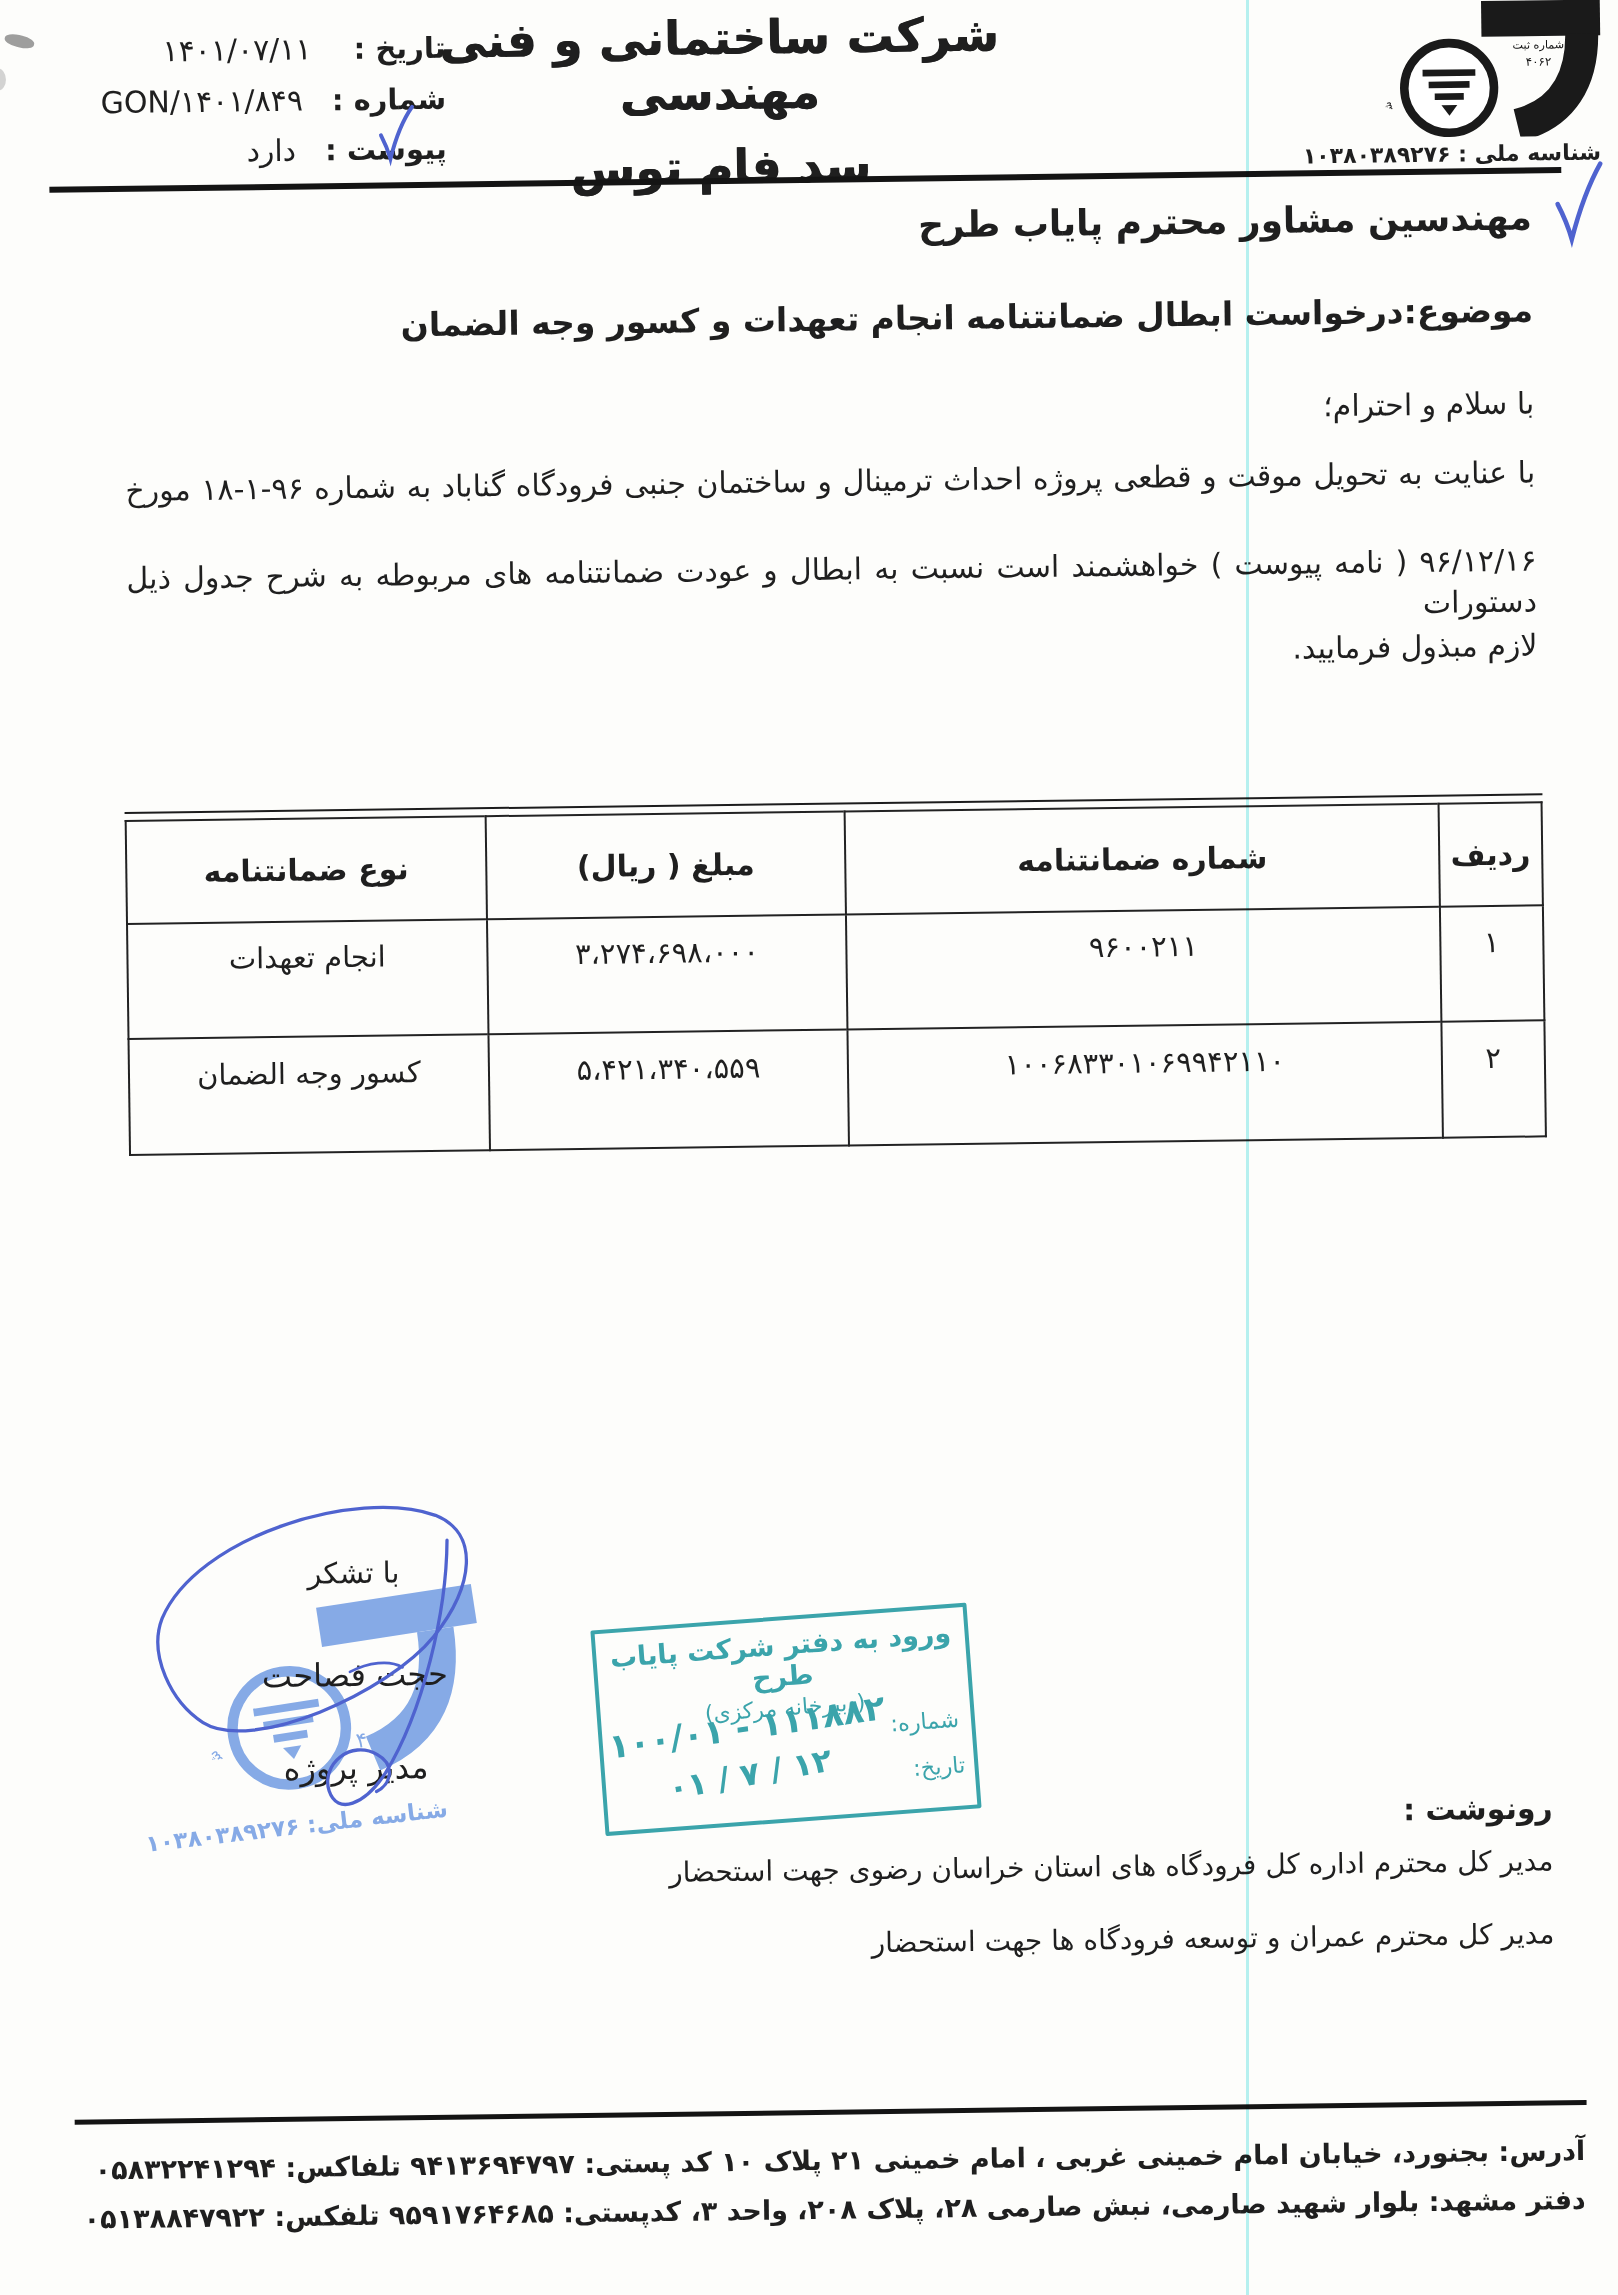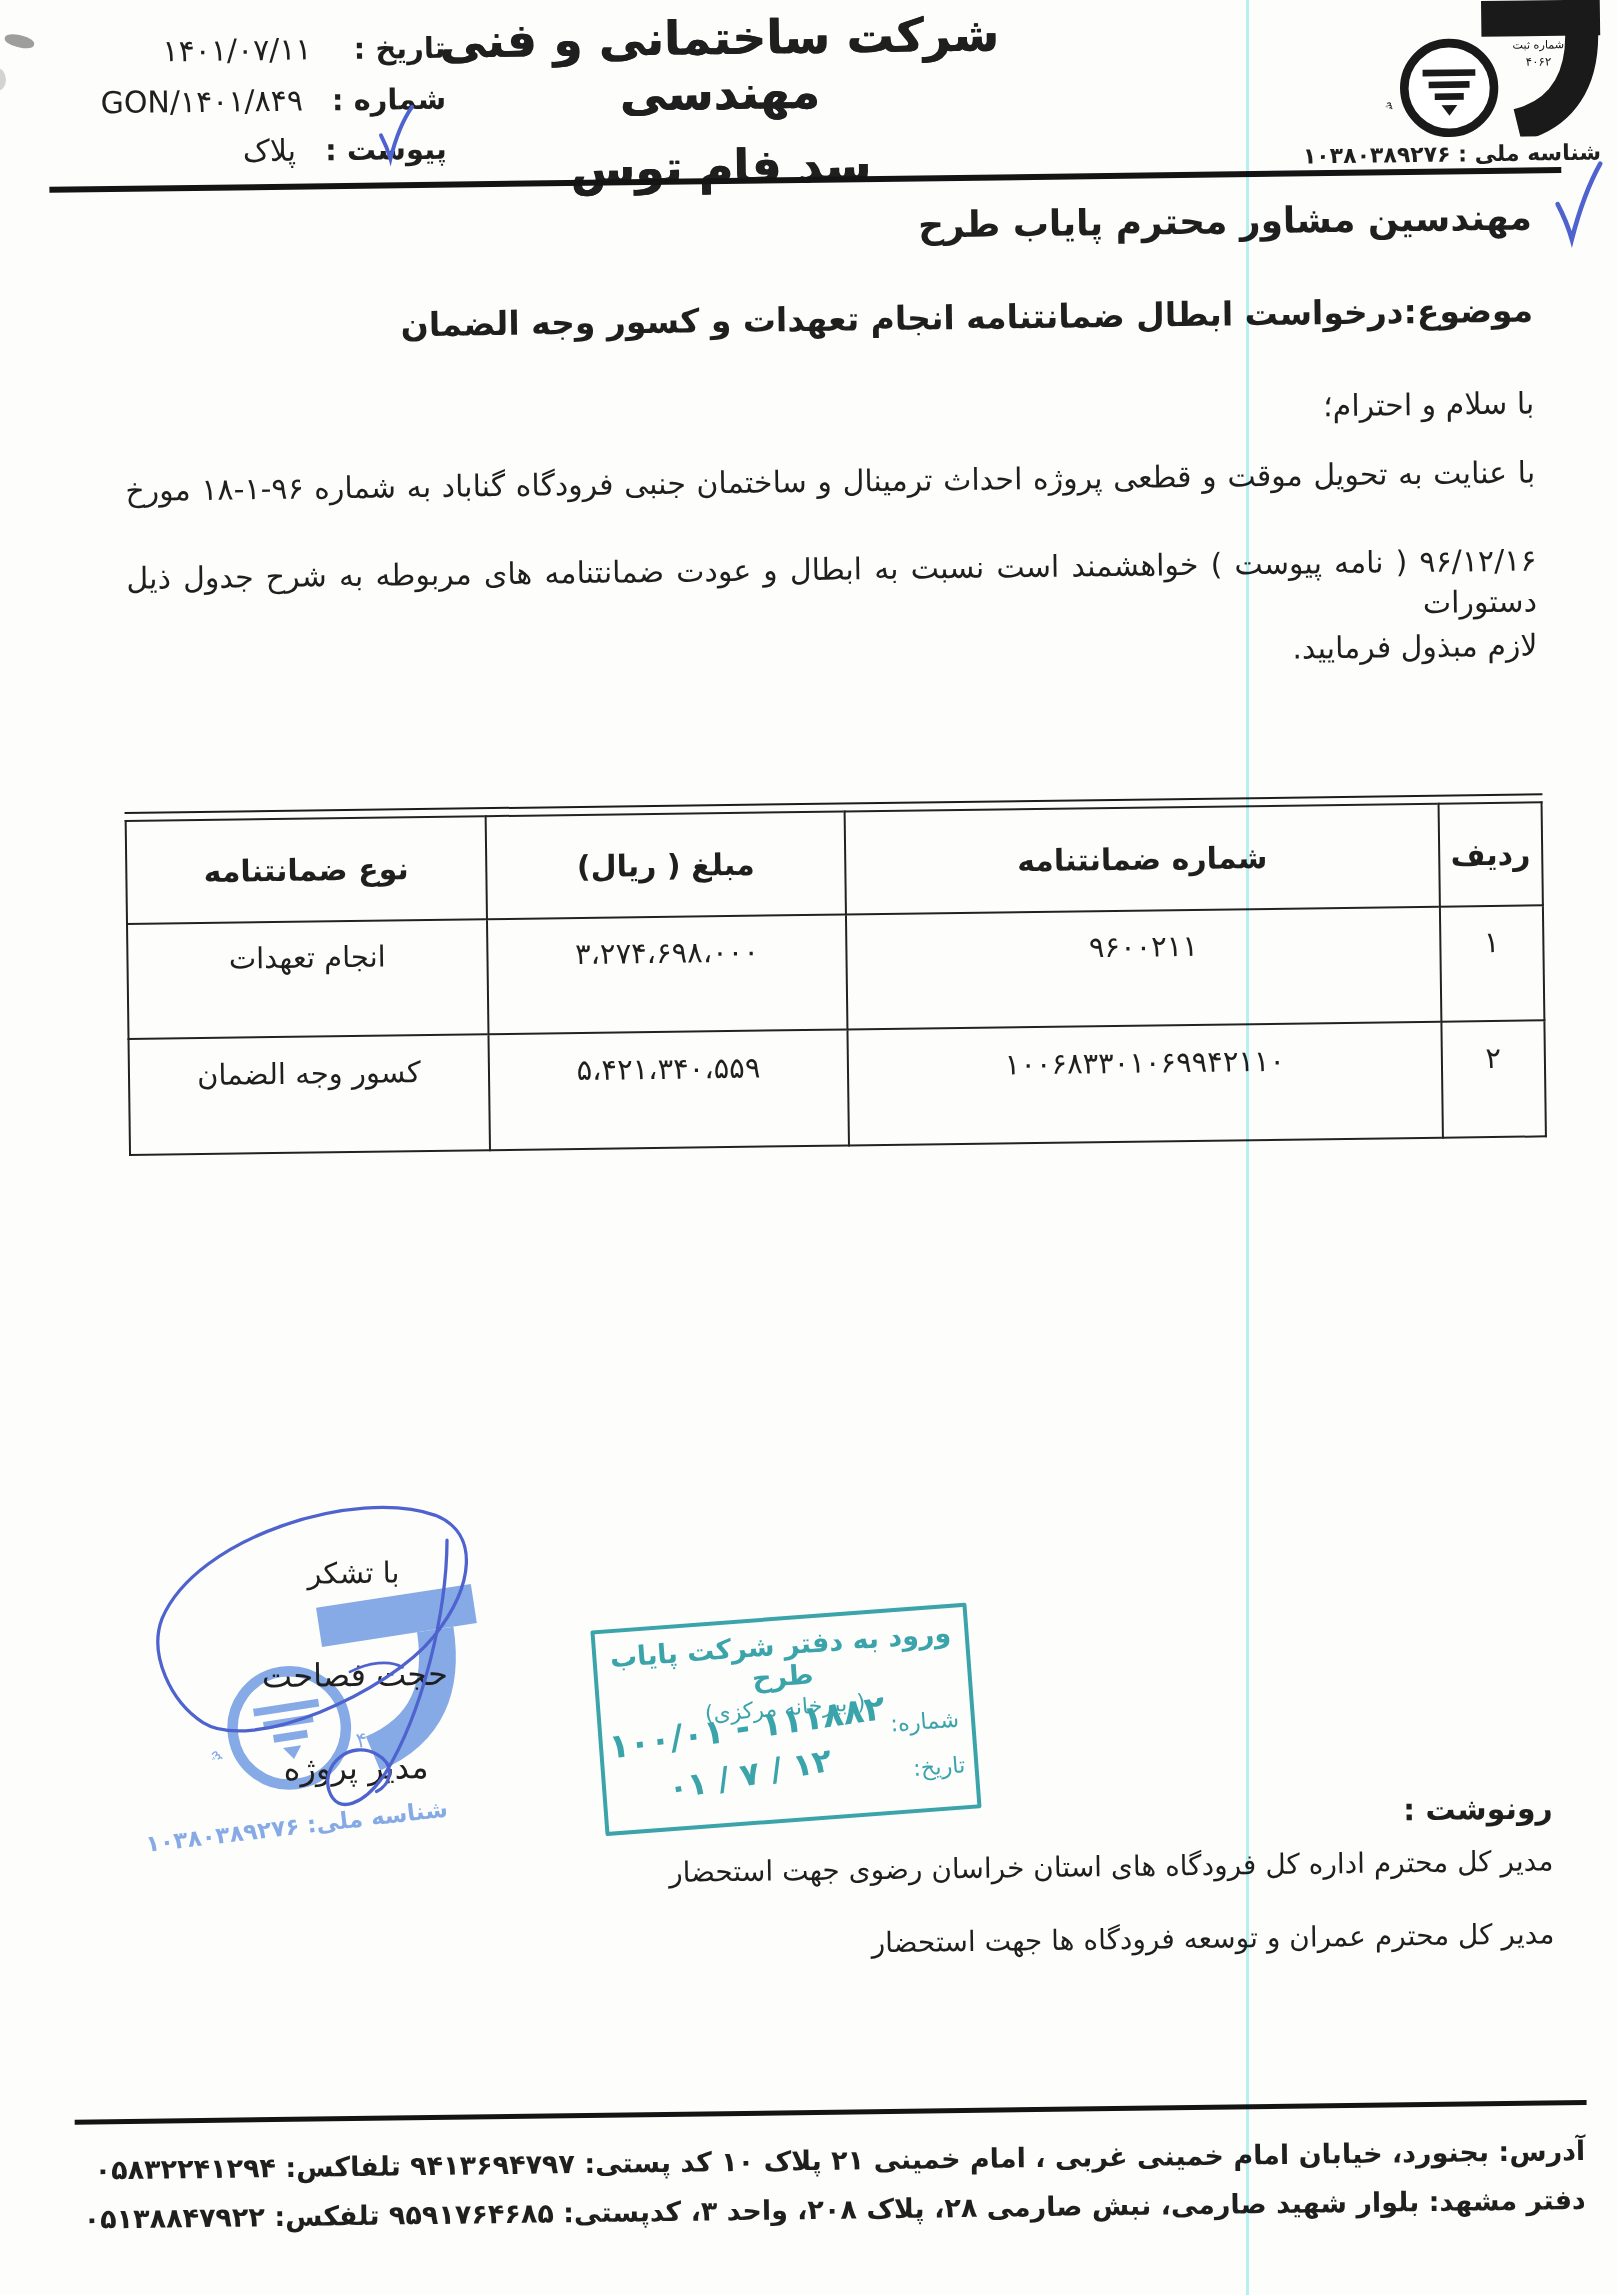--- a/index.html
+++ b/index.html
@@ -104,21 +104,21 @@
       <div class="meta-row">
         <span class="meta-label">تاریخ :</span>
         <span class="meta-value">۱۴۰۱/۰۷/۱۱</span>
       </div>
       <div class="meta-row">
         <span class="meta-label">شماره :</span>
         <span class="meta-value ltr">GON/۱۴۰۱/۸۴۹</span>
       </div>
       <div class="meta-row">
         <span class="meta-label">پیوست :</span>
-        <span class="meta-value">پلاک</span>
+        <span class="meta-value">دارد</span>
       </div>
     </div>
 
     <svg class="abs pen" style="left:392px; top:98px;" width="38" height="65" viewBox="0 0 58 98">
       <path d="M5,48 Q14,66 19,84 Q32,34 53,5" stroke-width="6"></path>
     </svg>
 
     <div class="abs company">
       <div class="company-l1">شرکت ساختمانی و فنی مهندسی</div>
       <div class="company-l2">سد فام توس</div>

